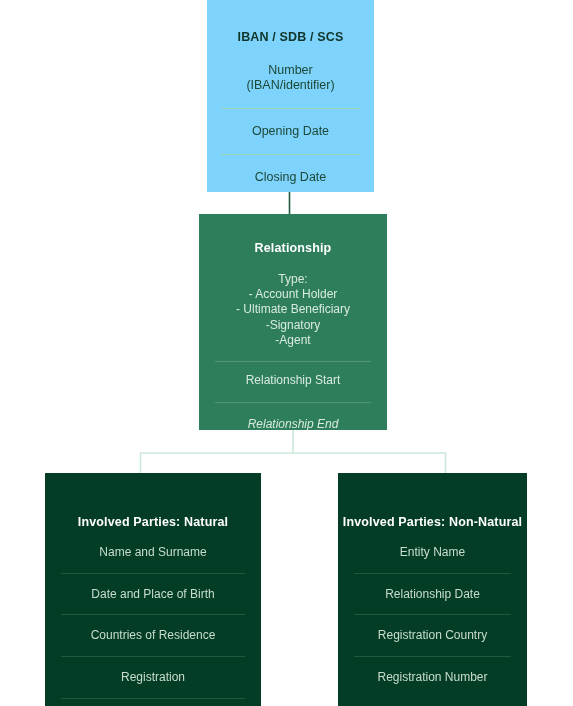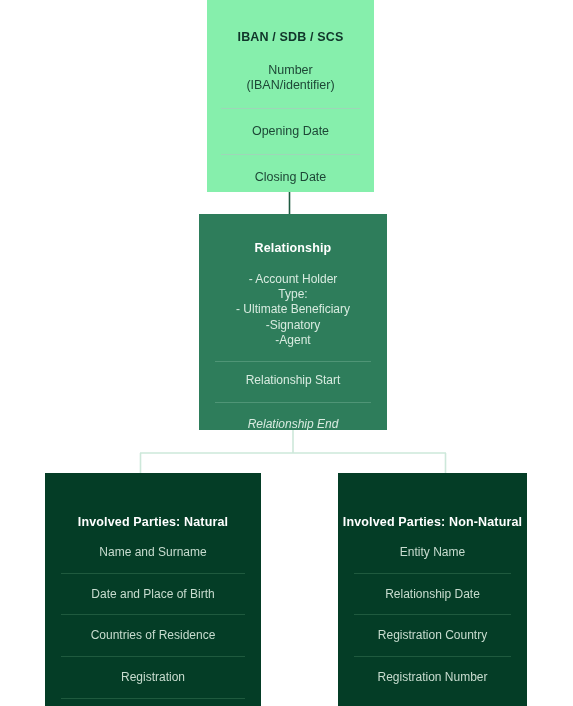--- a/index.html
+++ b/index.html
@@ -50,21 +50,21 @@
     display: block;
     line-height: 1.22;
   }
 
   
   #box-iban {
     left: 207px;
     top: 0px;
     width: 167px;
     height: 192px;
-    background: #86efac;
+    background: #7dd3fc;
     color: #123d2b;
   }
   #box-iban .node-title {
     font-size: 12.5px;
     color: #10352a;
     margin-top: 30px;
   }
   #box-iban .field {
     font-size: 12.5px;
     color: #1d4736;
@@ -195,22 +195,22 @@
 
     <div class="field f-closing ruled">
       <span class="field-label">Closing Date</span>
     </div>
   </div>
 
   <div class="node" id="box-relationship">
     <div class="node-title">Relationship</div>
 
     <div class="field f-type">
+      <span class="type-line">Type:</span>
       <span class="type-line">- Account Holder</span>
-      <span class="type-line">Type:</span>
       <span class="type-line">- Ultimate Beneficiary</span>
       <span class="type-line">-Signatory</span>
       <span class="type-line">-Agent</span>
     </div>
 
     <div class="field f-start ruled">
       <span class="field-label">Relationship Start</span>
     </div>
 
     <div class="field f-end ruled">

